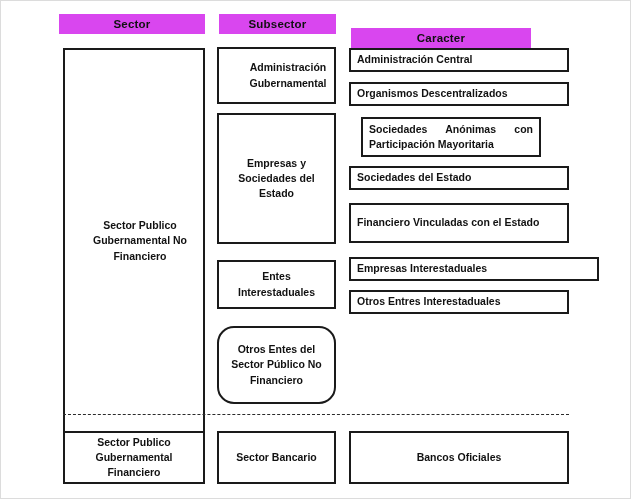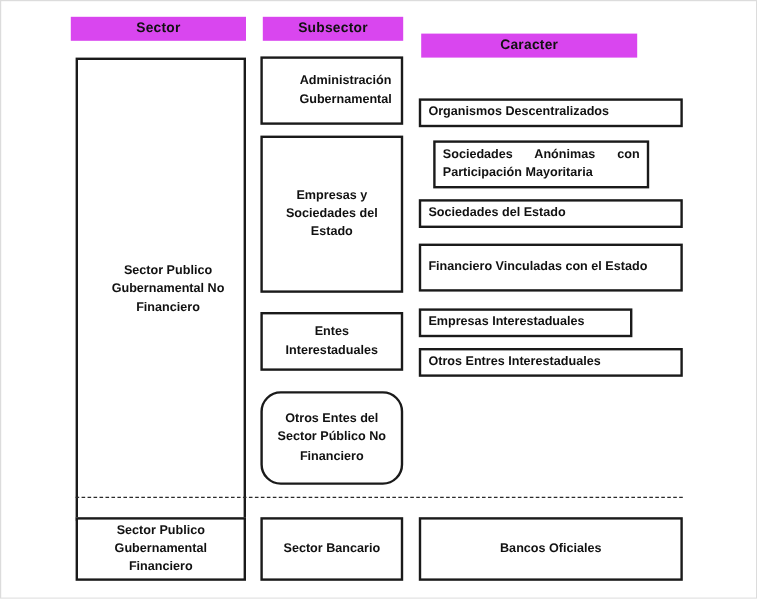--- a/index.html
+++ b/index.html
@@ -71,21 +71,21 @@
   #box-empresas-soc  { left: 216px; top: 112px; width: 119px; height: 131px; }
   #box-entes-inter   { left: 216px; top: 259px; width: 119px; height: 49px; }
   #box-otros-entes   { left: 216px; top: 325px; width: 119px; height: 78px; border-radius: 17px; }
 
   
   #box-admin-central   { left: 348px; top: 47px;  width: 220px; height: 24px; }
   #box-organismos      { left: 348px; top: 81px;  width: 220px; height: 24px; }
   #box-soc-anonimas    { left: 360px; top: 116px; width: 180px; height: 40px; }
   #box-soc-estado      { left: 348px; top: 165px; width: 220px; height: 24px; }
   #box-soc-vinculadas  { left: 348px; top: 202px; width: 220px; height: 40px; }
-  #box-emp-inter       { left: 348px; top: 256px; width: 178px; height: 24px; }
+  #box-emp-inter       { left: 348px; top: 256px; width: 250px; height: 24px; }
   #box-otros-entres    { left: 348px; top: 289px; width: 220px; height: 24px; }
 
   
   #divider {
     position: absolute;
     left: 62px;
     top: 413px;
     width: 506px;
     height: 0;
     border-top: 1.5px dashed #2b2b2b;
@@ -120,20 +120,23 @@
   </div>
 
   <div id="box-entes-inter" class="box center">
     <span class="txt">Entes Interestaduales</span>
   </div>
 
   <div id="box-otros-entes" class="box center">
     <span class="txt">Otros Entes del Sector Público No Financiero</span>
   </div>
 
+  <div id="box-admin-central" class="box left">
+    <span class="txt">Administración Central</span>
+  </div>
 
   <div id="box-organismos" class="box left">
     <span class="txt">Organismos Descentralizados</span>
   </div>
 
   <div id="box-soc-anonimas" class="box left justify">
     <span class="txt">Sociedades Anónimas con Participación Mayoritaria</span>
   </div>
 
   <div id="box-soc-estado" class="box left">

